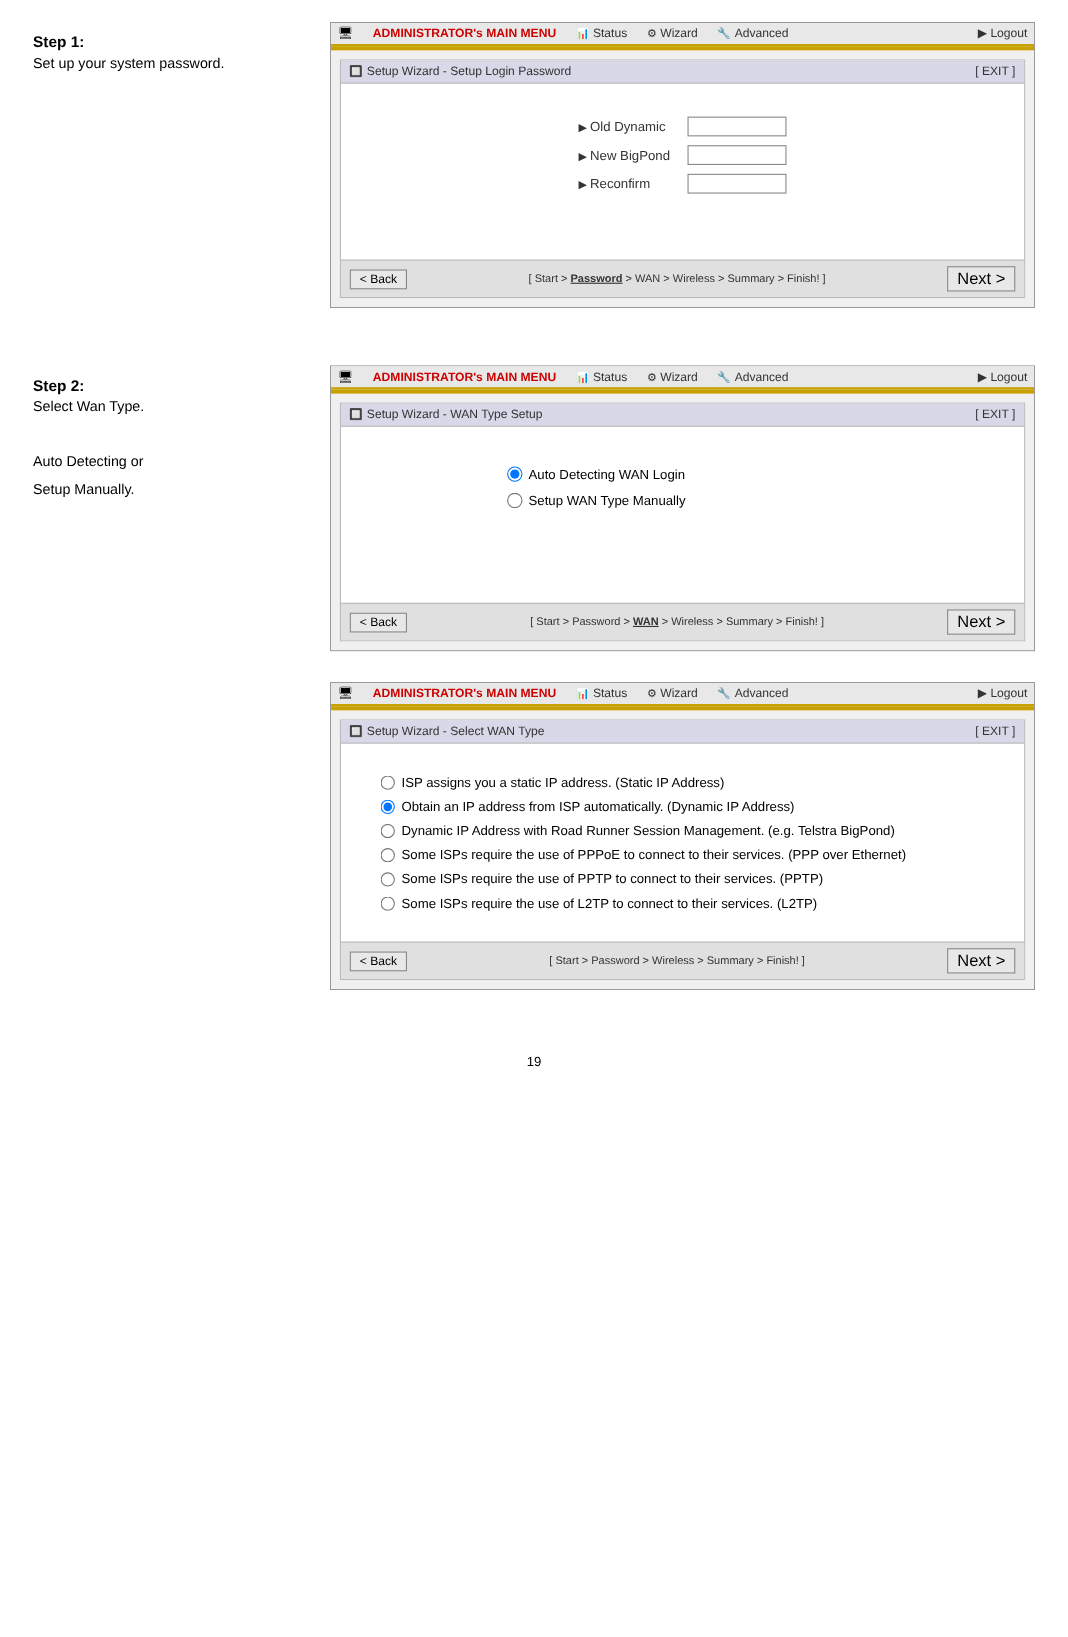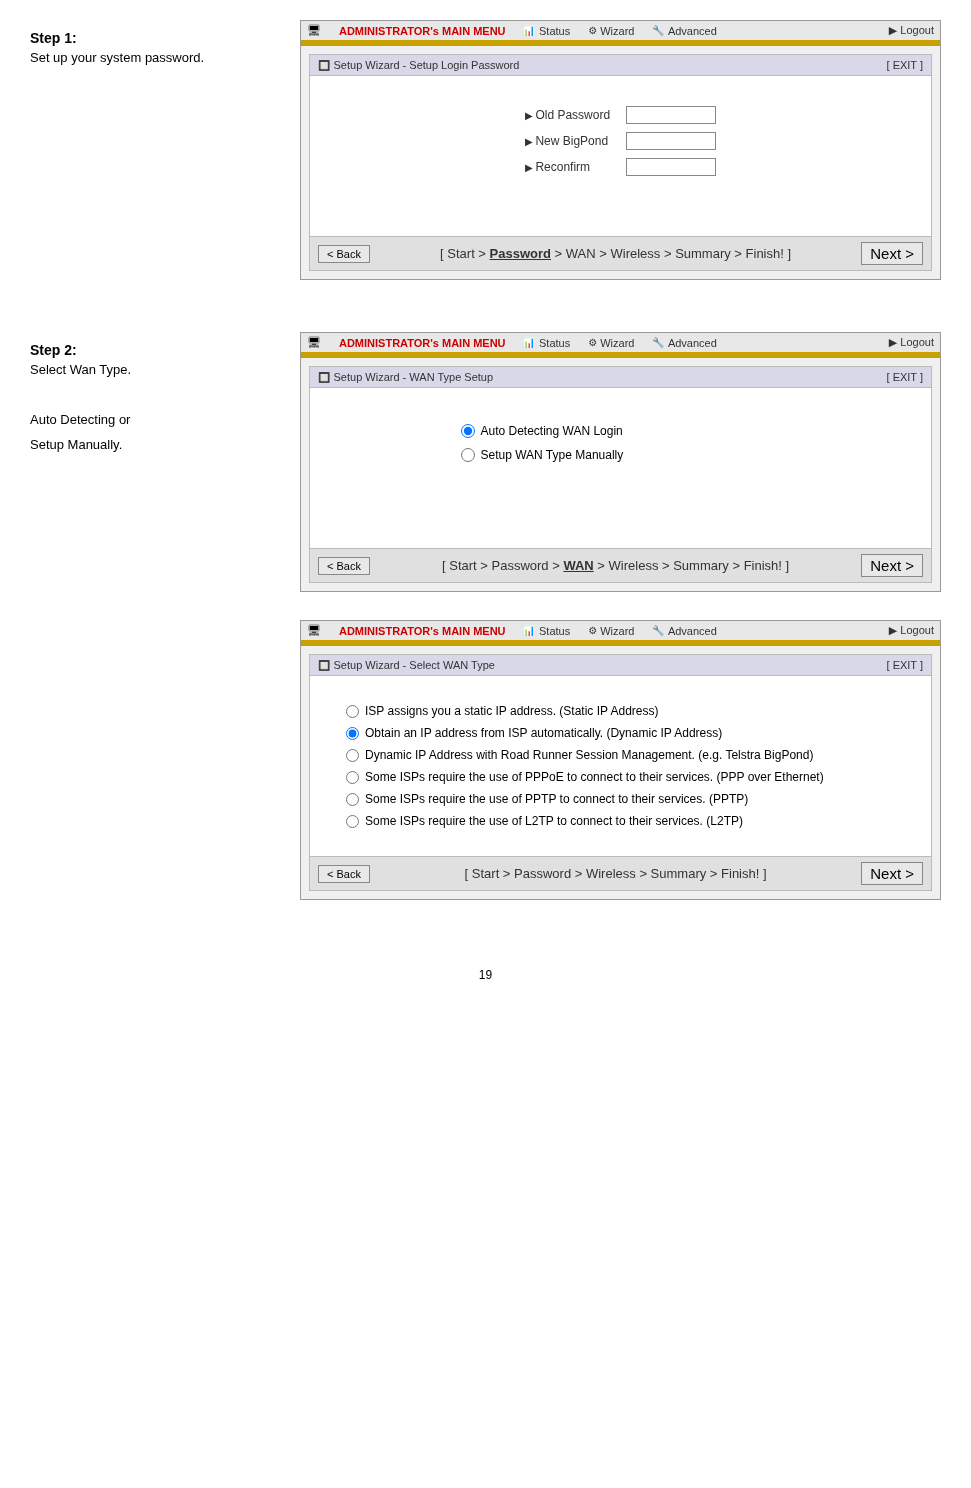--- a/index.html
+++ b/index.html
@@ -146,21 +146,21 @@
       cursor: pointer;
     }
     .nav-footer-next {
       border: 1px solid #888;
       background: #e8e8e8;
       padding: 2px 8px;
       font-size: 15px;
       cursor: pointer;
     }
     .nav-footer-steps {
-      font-size: 13px;
+      font-size: 10px;
       color: #333;
     }
     .nav-footer-steps u {
       font-weight: bold;
     }
 
     
     .radio-group {
       margin: 20px auto;
       width: 320px;
@@ -186,21 +186,21 @@
       align-items: center;
       gap: 6px;
       margin-bottom: 8px;
       font-size: 12px;
     }
 
     
     .page-number {
       text-align: center;
       font-size: 12px;
-      margin-top: 40px;
+      margin-top: 30px;
     }
 
     
     .section {
       margin-bottom: 24px;
       overflow: hidden;
     }
   </style>
 </head>
 <body>
@@ -241,21 +241,21 @@
             <span class="panel-header-title">
               <span style="font-size:10px;">🔲</span>
               <span>Setup Wizard - Setup Login Password</span>
             </span>
             <span class="panel-header-exit">[ EXIT ]</span>
           </div>
           <div class="panel-body">
             <table class="form-table">
               <tbody>
                   <tr>
-                <td class="arrow-label">Old Password</td>
+                <td class="arrow-label">Old Dynamic</td>
                 <td><input type="password" value="" style=""></td>
               </tr>
               <tr>
                 <td class="arrow-label">New BigPond</td>
                 <td><input type="password" value="" style=""></td>
               </tr>
               <tr>
                 <td class="arrow-label">Reconfirm</td>
                 <td><input type="password" value="" style=""></td>
               </tr>

